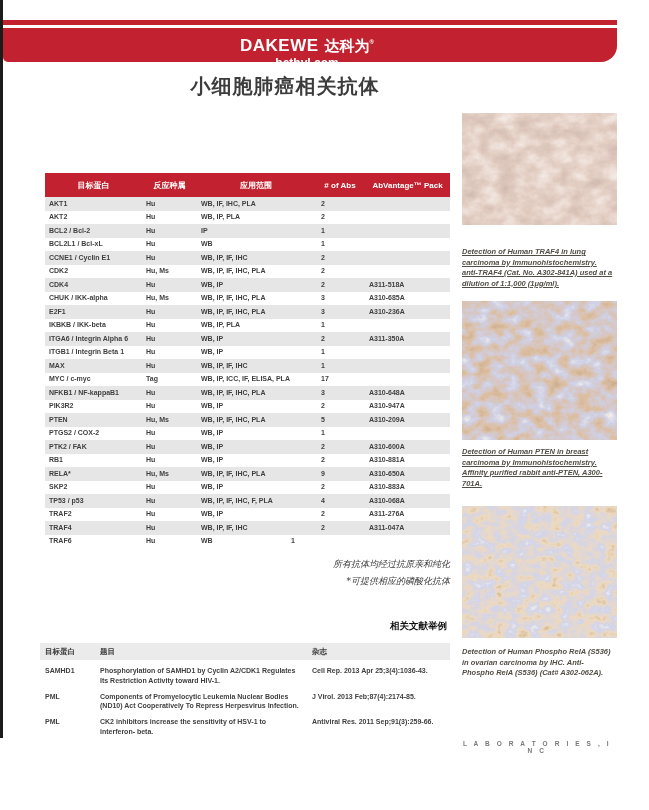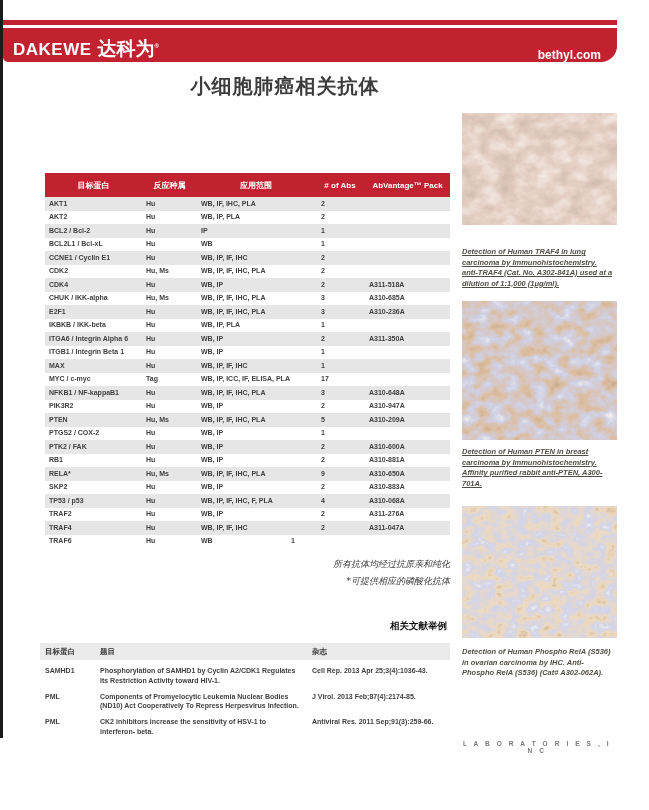--- a/index.html
+++ b/index.html
@@ -1,25 +1,25 @@
 <!DOCTYPE html>
 <html><head>
 <meta charset="utf-8">
 <style>
   html,body{margin:0;padding:0;background:#fff;}
   .page{position:relative;width:649px;height:810px;background:#ffffff;overflow:hidden;
         font-family:"Liberation Sans","DejaVu Sans",sans-serif;color:#3f3f3f;}
   .left-edge{position:absolute;left:0;top:0;width:3px;height:738px;background:#1b1b1b;}
   .top-strip{position:absolute;left:3px;top:20px;width:614px;height:5px;background:var(--red);}
   .top-bar{position:absolute;left:3px;top:28px;width:614px;height:34px;background:var(--red);
-           border-radius:0 0 16px 5px;display:flex;align-items:flex-end;justify-content:space-between;
-           box-sizing:border-box;padding:0 16px 0 10px;}
+           border-radius:0 0 16px 5px;display:flex;align-items:center;justify-content:space-between;
+           box-sizing:border-box;padding:8px 16px 0 10px;flex-direction:column;}
   .brand{color:#fff;font-weight:bold;display:flex;align-items:baseline;}
   .brand .latin{font-size:17px;letter-spacing:.5px;font-style:normal;}
-  .brand .cn{font-size:19px;margin-left:6px;}
+  .brand .cn{font-size:15px;margin-left:6px;}
   .brand .reg{font-size:6px;vertical-align:top;position:relative;top:-7px;}
   .site{color:#fff;font-weight:bold;font-size:12px;}
   .page-title{position:absolute;left:0;top:73px;width:570px;text-align:center;
               font-size:20px;font-weight:bold;color:#3c3c3c;letter-spacing:1px;}
   .intro{position:absolute;left:45px;top:114px;width:402px;text-align:right;}
   .intro .l1{font-size:9.5px;font-weight:bold;color:#111;letter-spacing:.2px;}
   .intro .l2{font-size:8px;font-weight:bold;color:#333;margin-top:2px;}
   
   .ab-table{position:absolute;left:45px;top:173px;width:405px;}
   .t-head{display:grid;grid-template-columns:97px 55px 118px 50px 85px;background:var(--red);

